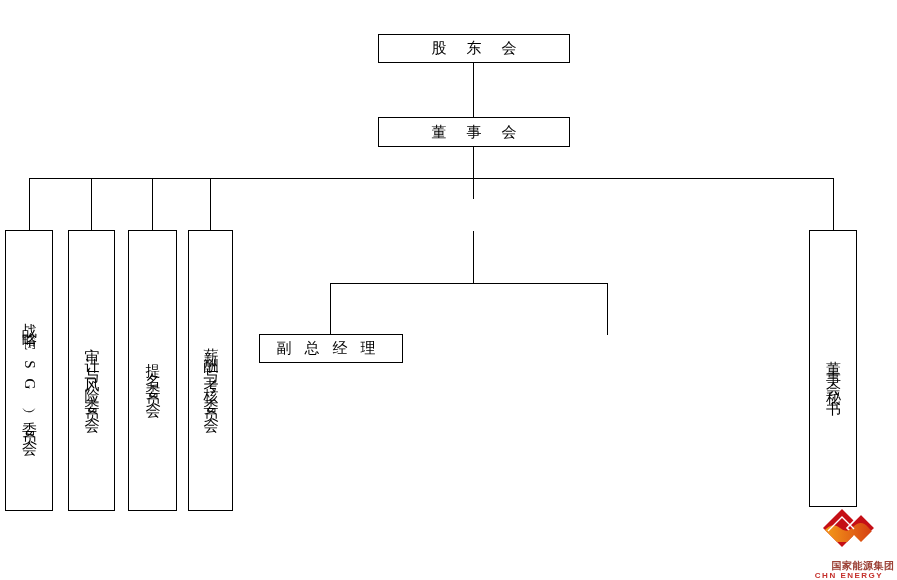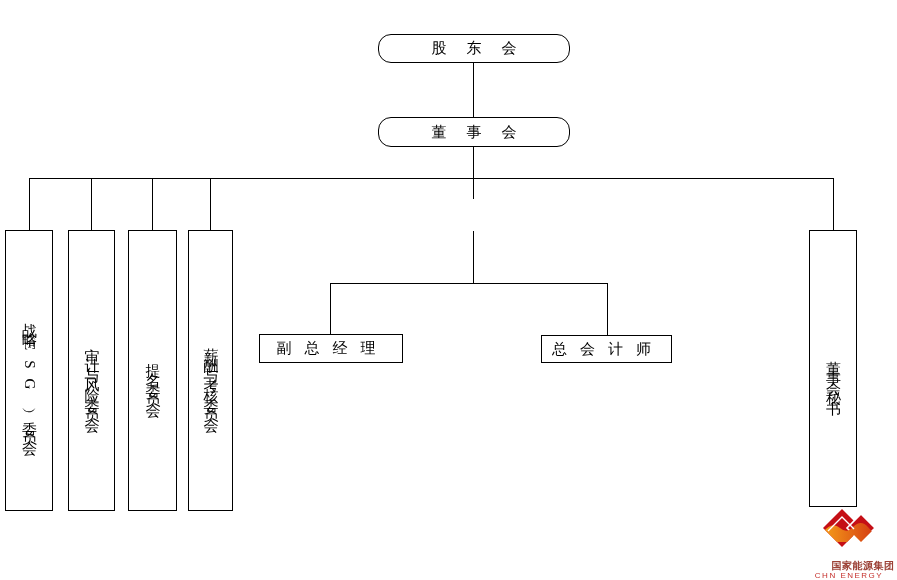--- a/index.html
+++ b/index.html
@@ -22,21 +22,21 @@
     box-sizing: border-box;
     border: 1px solid #000000;
     background: #ffffff;
     display: flex;
     align-items: center;
     justify-content: center;
     font-size: 15px;
     line-height: 1;
     white-space: nowrap;
   }
-  .h-node { letter-spacing: 20px; padding-left: 20px; border-radius: 13px; }
+  .h-node { letter-spacing: 20px; padding-left: 20px; }
   .h-node-sm { letter-spacing: 13px; padding-left: 3px; }
   .v-node {
     writing-mode: vertical-rl;
     text-orientation: mixed;
     letter-spacing: 10px;
     padding-top: 10px;
     white-space: normal;
   }
   .pos-shareholders { left: 378px; top: 34px;  width: 192px; height: 29px; }
   .pos-board        { left: 378px; top: 117px; width: 192px; height: 30px; text-align: right; }
@@ -80,21 +80,21 @@
     font-weight: bold;
     letter-spacing: 0.5px;
     color: #9c4136;
     line-height: 1.1;
     white-space: nowrap;
     padding-left: 28px;
   }
   .logo-en {
     font-family: "Liberation Sans", sans-serif;
     font-size: 8px;
-    font-weight: normal;
+    font-weight: bold;
     letter-spacing: 1.5px;
     color: #c5302c;
     line-height: 1.3;
     white-space: nowrap;
   }
 </style>
 </head>
 <body>
 
 <div class="canvas">
@@ -109,21 +109,20 @@
   <div class="line l-stub5"></div>
   <div class="line l-gm-down"></div>
   <div class="line l-h2"></div>
   <div class="line l-d1"></div>
   <div class="line l-d2"></div>
 
   <div class="node h-node pos-shareholders">股东会</div>
   <div class="node h-node pos-board">董事会</div>
 
   <div class="node h-node-sm pos-deputy">副总经理</div>
-  <div class="node h-node-sm pos-accountant">总会计师</div>
 
   <div class="node v-node pos-strategy">战略（ESG）委员会</div>
   <div class="node v-node pos-audit">审计与风险委员会</div>
   <div class="node v-node pos-nomination">提名委员会</div>
   <div class="node v-node pos-remuneration">薪酬与考核委员会</div>
 
   <div class="node v-node pos-secretary">董事会秘书</div>
 
   <div class="logo">
     <svg class="logo-mark" width="52" height="40" viewBox="0 0 52 40" aria-hidden="true">

